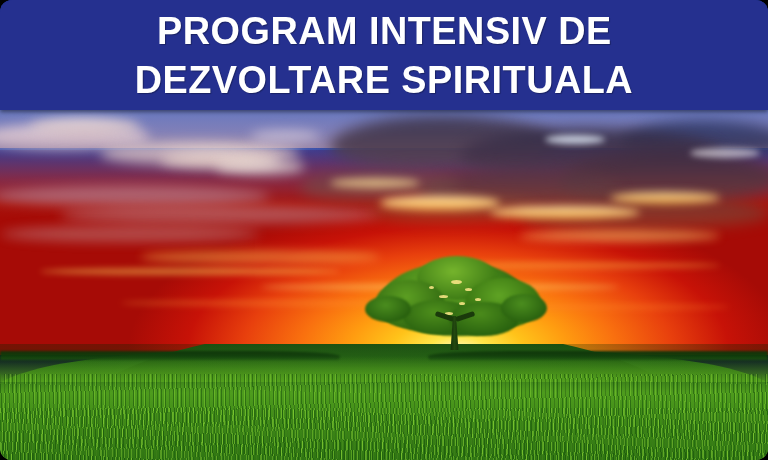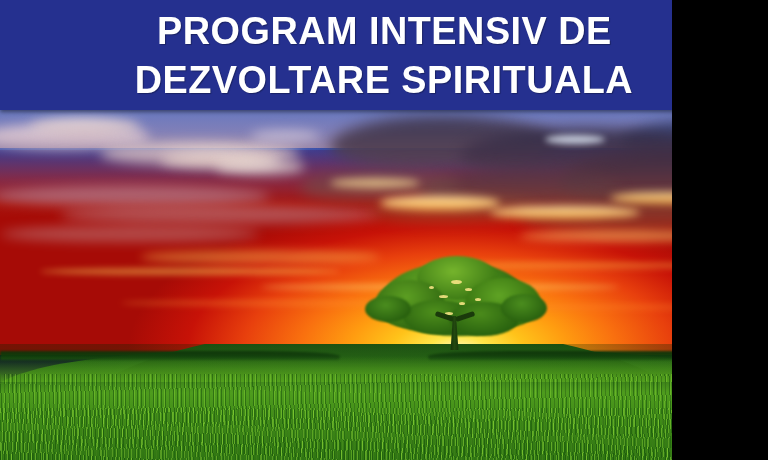--- a/index.html
+++ b/index.html
@@ -6,24 +6,25 @@
     margin: 0;
     padding: 0;
     background: #000;
   }
   body {
     font-family: "Liberation Sans", sans-serif;
   }
 
   #poster {
     position: relative;
-    width: 672px;
+    width: 768px;
     height: 460px;
     overflow: hidden;
     background: #0b0f33;
+    border-radius: 12px;
   }
 
   
   .scene {
     position: absolute;
     left: 0; top: 0;
     width: 768px; height: 460px;
     overflow: hidden;
   }
 

